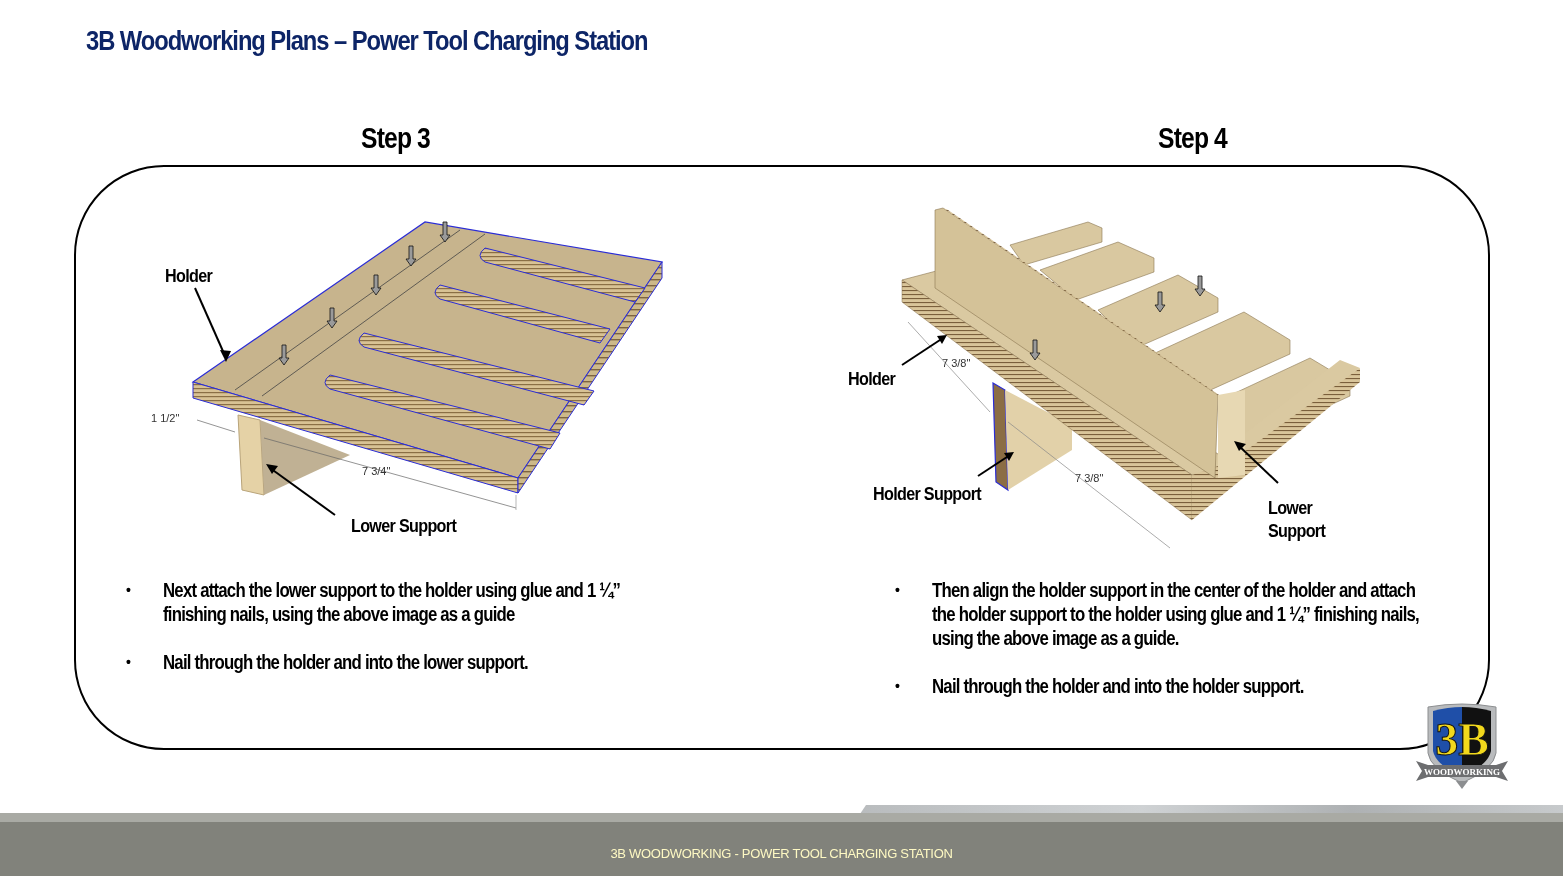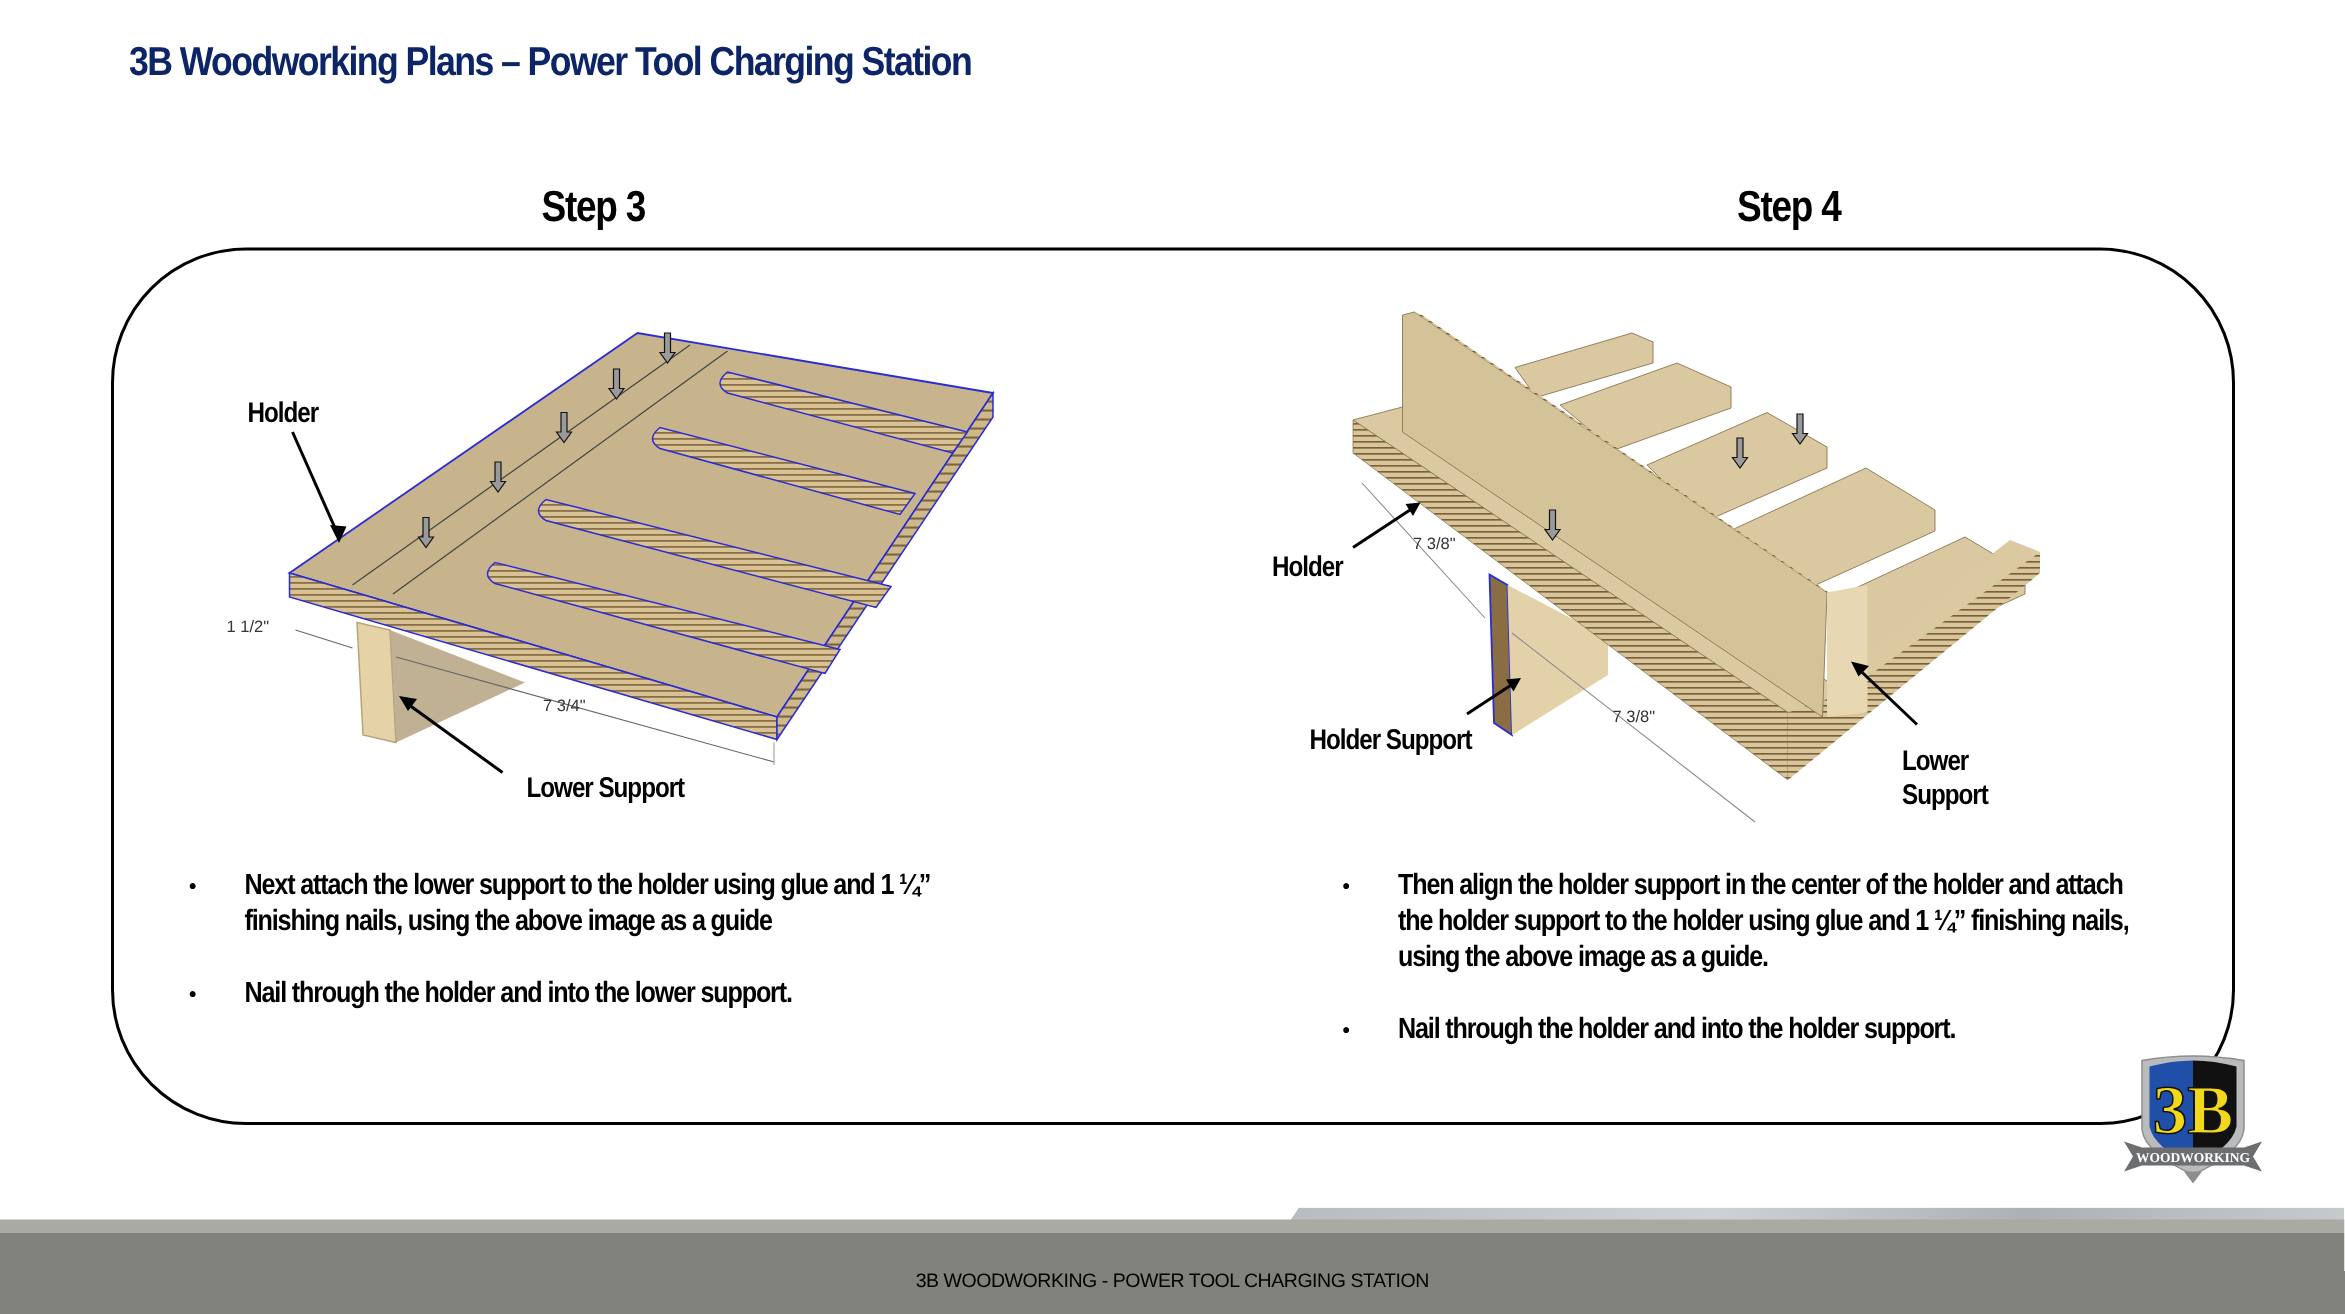--- a/index.html
+++ b/index.html
@@ -53,21 +53,21 @@
     clip-path: polygon(6px 0, 100% 0, 100% 100%, 0 100%);
   }
   .footer-band {
     position: absolute; left: 0; top: 813px; width: 1563px; height: 9px; background: #a9aaa4;
   }
   .footer {
     position: absolute; left: 0; top: 822px; width: 1563px; height: 54px; background: #81827b;
   }
   .footer-text {
     position: absolute; left: 0; top: 24px; width: 100%; text-align: center;
-    color: #000000; font-size: 13px; letter-spacing: -0.3px;
+    color: #fef9c3; font-size: 13px; letter-spacing: -0.3px;
   }
 </style>
 </head>
 <body>
 
 <div class="title">3B Woodworking Plans – Power Tool Charging Station</div>
 
 <div class="step-title" style="left:355px">Step 3</div>
 <div class="step-title" style="left:1152px">Step 4</div>
 

